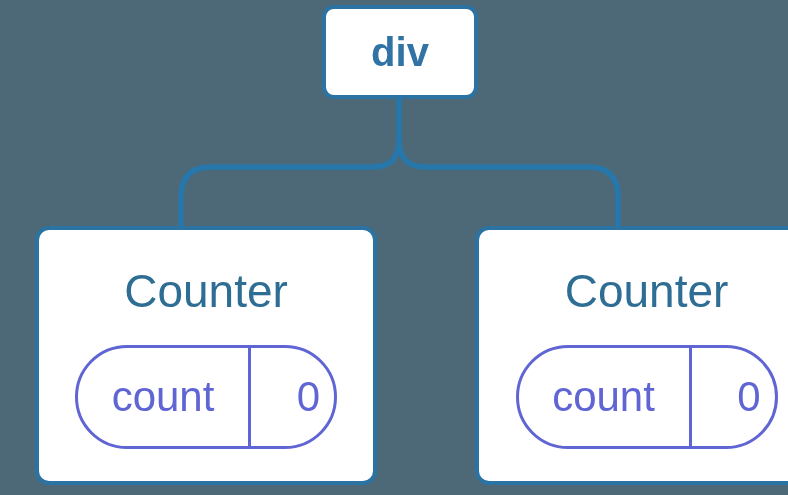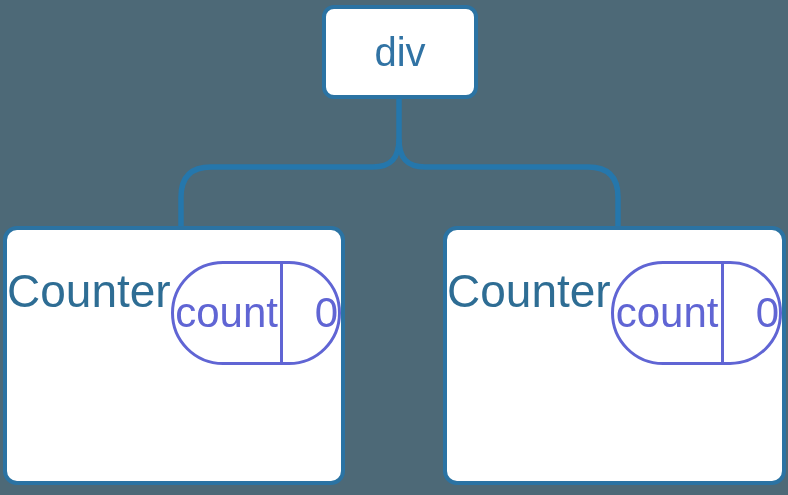--- a/index.html
+++ b/index.html
@@ -26,32 +26,34 @@
     border: 4px solid #2B73A3;
     border-radius: 12px;
     display: flex;
     align-items: center;
     justify-content: center;
   }
   .node-label {
     font-size: 40px;
     line-height: 1;
     color: #3173A4;
-    font-weight: 400;
+    font-weight: 700;
   }
   .card {
     position: absolute;
     top: 226px;
     height: 259px;
     box-sizing: border-box;
     background: #ffffff;
     border: 4px solid #2B73A3;
     border-radius: 14px;
     display: flex;
-    flex-direction: row;
+    flex-direction: column;
+    align-items: center;
+    margin-left: 32px;
   }
   .card-left  { left: 3px;   width: 342px; }
   .card-right { left: 443px; width: 343px; }
   .card-title {
     margin-top: 38px;
     font-size: 46px;
     line-height: 1;
     color: #2E6D94;
     font-weight: 500;
   }

